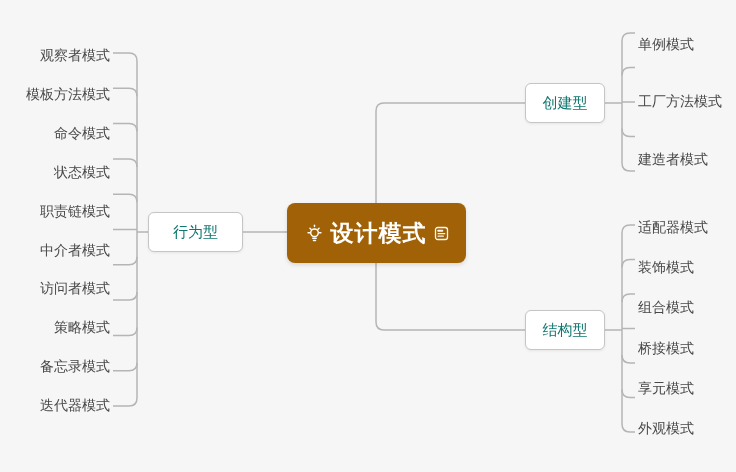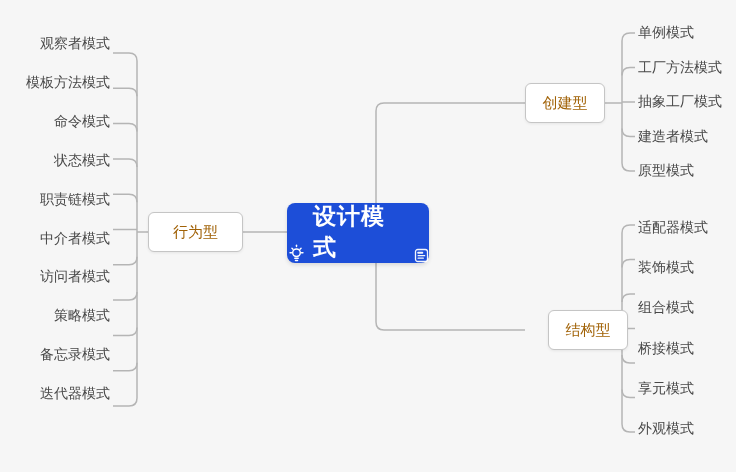--- a/index.html
+++ b/index.html
@@ -8,41 +8,41 @@
     width:736px;height:472px;overflow:hidden;position:relative;
     background:#f6f6f6;
     font-family:"Liberation Sans","DejaVu Sans",sans-serif;
   }
   #connector-svg{position:absolute;left:0;top:0;z-index:0;}
   #connector-svg path{fill:none;stroke:#b5b5b5;stroke-width:1.5;}
 
   .node{position:absolute;z-index:1;display:flex;align-items:center;justify-content:center;box-sizing:border-box;}
 
   .root-node{
-    left:287px;top:203px;width:142px;height:60px;
-    background:#1d4ed8;border-radius:8px;
+    left:287px;top:203px;width:179px;height:60px;
+    background:#a16207;border-radius:8px;
     box-shadow:0 2px 4px rgba(0,0,0,0.12);
-    gap:7px;cursor:pointer;align-items:flex-end;
+    gap:7px;cursor:pointer;
   }
   .root-label{color:#ffffff;font-size:23px;font-weight:bold;letter-spacing:1px;}
   .root-node svg{display:block;}
 
   .branch-box{
     width:80px;height:40px;
     background:#ffffff;border:1px solid #c5c5c5;border-radius:6px;
     box-shadow:0 1px 3px rgba(0,0,0,0.07);
-    font-size:15px;color:#a16207;cursor:pointer;
+    font-size:15px;color:#0f766e;cursor:pointer;
   }
   .branch-behavioral{left:148px;top:212px;width:95px;}
   .branch-creational{left:525px;top:83px;}
-  .branch-structural{left:525px;top:310px;margin-left:23px;}
+  .branch-structural{left:525px;top:310px;}
 
   .leaf-col{position:absolute;z-index:1;display:flex;flex-direction:column;}
   .leaf{flex:1 1 0;display:flex;align-items:center;font-size:14px;color:#484848;cursor:pointer;white-space:nowrap;}
-  .col-left{left:0;top:25px;width:110px;height:388.4px;font-family:Liberation Serif, serif;}
+  .col-left{left:0;top:37px;width:110px;height:388.4px;font-family:Liberation Serif, serif;}
   .col-left .leaf{justify-content:flex-end;}
   .col-r1{left:638px;top:15.8px;width:98px;height:172.5px;}
   .col-r2{left:638px;top:207.8px;width:98px;height:241.5px;}
 </style>
 </head>
 <body>
 
 <svg id="connector-svg" width="736" height="472">
     <path d="M525 103 L384 103 Q376 103 376 111 L376 322 Q376 330 384 330 L525 330"></path>
     <path d="M225 232 L287 232"></path>
@@ -114,23 +114,21 @@
   <div class="leaf">中介者模式</div>
   <div class="leaf">访问者模式</div>
   <div class="leaf">策略模式</div>
   <div class="leaf">备忘录模式</div>
   <div class="leaf">迭代器模式</div>
 </div>
 
 <div class="leaf-col col-r1">
   <div class="leaf">单例模式</div>
   <div class="leaf">工厂方法模式</div>
-  <div class="leaf">抽象工厂模式</div>
   <div class="leaf">建造者模式</div>
-  <div class="leaf">原型模式</div>
 </div>
 
 <div class="leaf-col col-r2">
   <div class="leaf">适配器模式</div>
   <div class="leaf">装饰模式</div>
   <div class="leaf">组合模式</div>
   <div class="leaf">桥接模式</div>
   <div class="leaf">享元模式</div>
   <div class="leaf">外观模式</div>
 </div>

